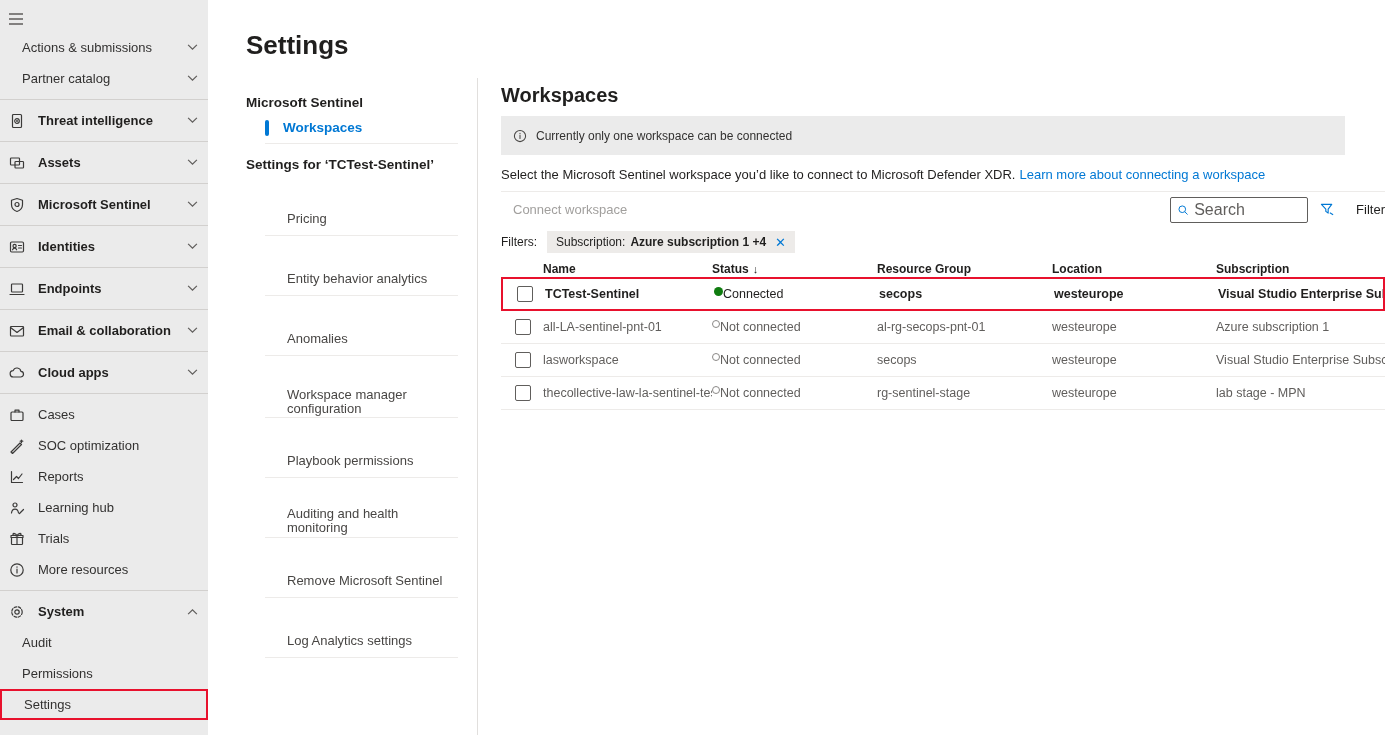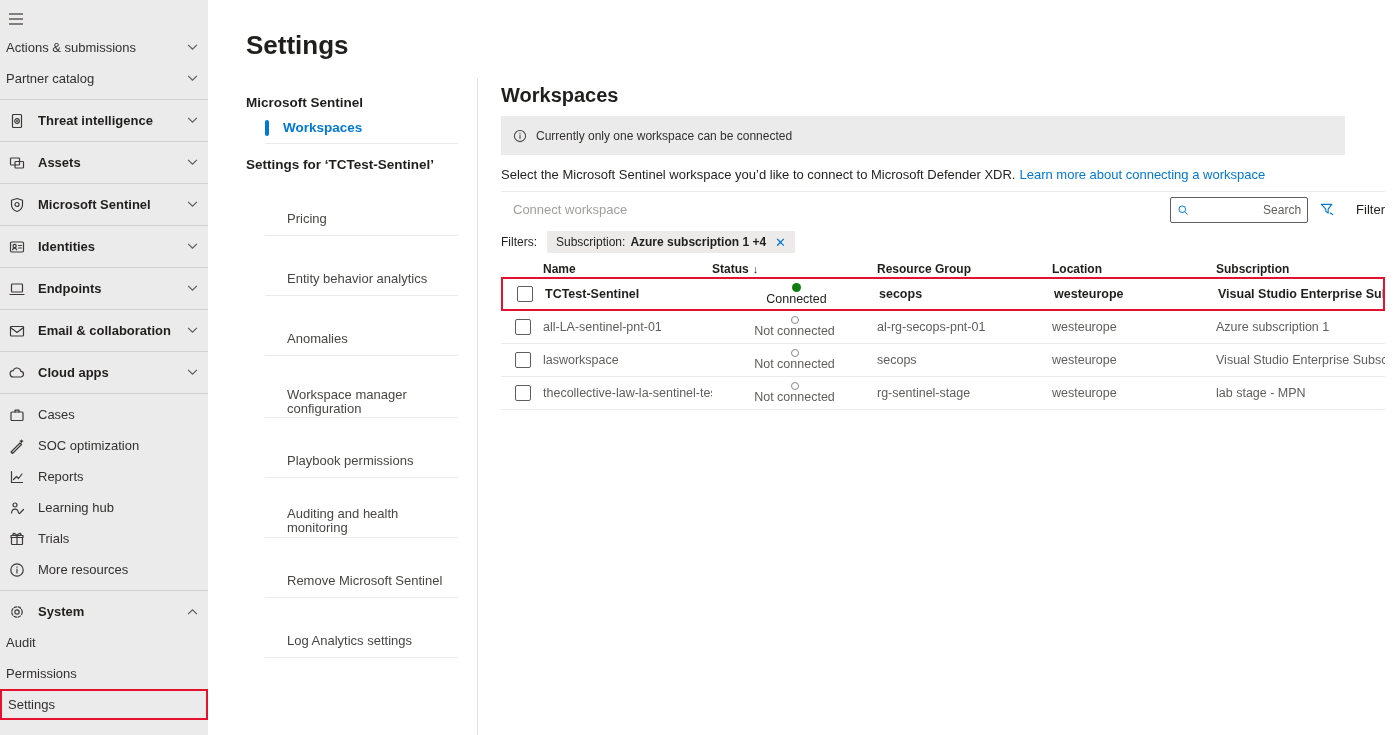--- a/index.html
+++ b/index.html
@@ -8,21 +8,21 @@
 
   
   .sidebar { position:absolute; left:0; top:0; width:208px; height:735px;
     background:#ebebeb; padding-top:6px; }
   .hamburger { height:26px; display:flex; align-items:center; padding-left:8px; cursor:pointer; }
   .nav-item { height:31px; display:flex; align-items:center; padding:0 10px 0 9px;
     font-size:13px; color:#323130; cursor:pointer; }
   .nav-item .ico { width:16px; height:16px; margin-right:13px; flex:0 0 16px; display:flex; align-items:center; }
   .nav-item.bold { font-weight:bold; color:#201f1e; }
   .nav-item .chev { margin-left:auto; }
-  .nav-item.noicon { padding-left:6px; }
+  .nav-item.noicon { padding-left:22px; }
   .sb-divider { height:1px; background:#d2d0ce; margin:5px 0; }
   .nav-item.red-outline { border:2px solid #e8112d; }
   svg.chev { width:11px; height:7px; }
   svg.chev.up { transform:rotate(180deg); }
 
   
   .page-title { position:absolute; left:246px; top:30px; font-size:26px; font-weight:bold; color:#201f1e; }
   .settings-nav { position:absolute; left:246px; top:92px; width:212px; font-size:13px; }
   .sn-header { font-size:13.5px; font-weight:bold; height:20px; display:flex; align-items:center; }
   .sn-selected { margin-left:19px; height:32px; display:flex; align-items:center;
@@ -42,22 +42,22 @@
   .banner { margin-top:6px; width:844px; height:39px; background:#ebebeb;
     display:flex; align-items:center; padding-left:12px; font-size:12px; color:#323130; gap:9px; }
   .desc { margin-top:10px; font-size:13px; height:18px; display:flex; align-items:center; gap:4px; }
   .desc a { color:#0078d4; text-decoration:none; cursor:pointer; }
   .toolbar { margin-top:8px; border-top:1px solid #edebe9; height:36px;
     display:flex; align-items:center; }
   .connect-btn { font-size:13px; color:#a19f9d; padding-left:12px; cursor:default; }
   .toolbar-right { margin-left:auto; display:flex; align-items:center; gap:12px; }
   .searchbox { width:138px; height:26px; border:1px solid #605e5c; border-radius:2px;
     display:flex; align-items:center; padding:0 6px; gap:5px; background:#fff; }
-  .searchbox input { border:none; outline:none; width:100%; font-size:12px;
-    font-family:"Liberation Sans", sans-serif; color:#323130; background:transparent;text-align:right; }
+  .searchbox input { border:none; outline:none; width:100%; font-size:16px;
+    font-family:"Liberation Sans", sans-serif; color:#323130; background:transparent; }
   .searchbox input::placeholder { color:#605e5c; }
   .filter-btn { display:flex; align-items:center; gap:21px; font-size:13px; color:#201f1e; cursor:pointer; }
   .filters-row { margin-top:4px; height:22px; display:flex; align-items:center; gap:10px; font-size:12px; }
   .chip { background:#edebe9; height:22px; display:flex; align-items:center;
     padding:0 9px; gap:5px; font-size:12px; cursor:default; }
   .chip b { font-weight:bold; }
   .chip .x { color:#0078d4; font-size:13px; margin-left:4px; cursor:pointer; }
 
   
   .table { margin-top:8px; }
@@ -67,21 +67,21 @@
   .thead .sort { font-weight:normal; margin-left:4px; font-size:11px; }
   .row { font-size:12.5px; color:#323130; }
   .row-first { height:34px; border:2px solid #e8112d; font-weight:bold; color:#201f1e; }
   .row-rest { height:33px; border-bottom:1px solid #edebe9; }
   .row-rest .cells { filter:blur(2px); color:#605e5c; }
   .row-rest { position:relative; }
   .cells { display:contents; }
   .cell { overflow:hidden; white-space:nowrap; }
   .checkbox { width:16px; height:16px; border:1px solid #605e5c; border-radius:2px;
     background:#fff; cursor:pointer; }
-  .status { display:flex; align-items:center; gap:0; font-weight:normal;flex-direction:column; }
+  .status { display:flex; align-items:flex-start; gap:0; font-weight:normal; }
   .dot { width:9px; height:9px; border-radius:50%; }
   .dot.on { background:#107c10; }
   .dot.off { background:transparent; border:1px solid #8a8886; width:8px; height:8px; }
   .sub-cell { padding-right:0; }
   svg.glyph { stroke:#3b3a39; fill:none; stroke-width:1.2; stroke-linecap:round; stroke-linejoin:round; }
 </style>
 </head>
 <body>
 
 <div class="sidebar">

